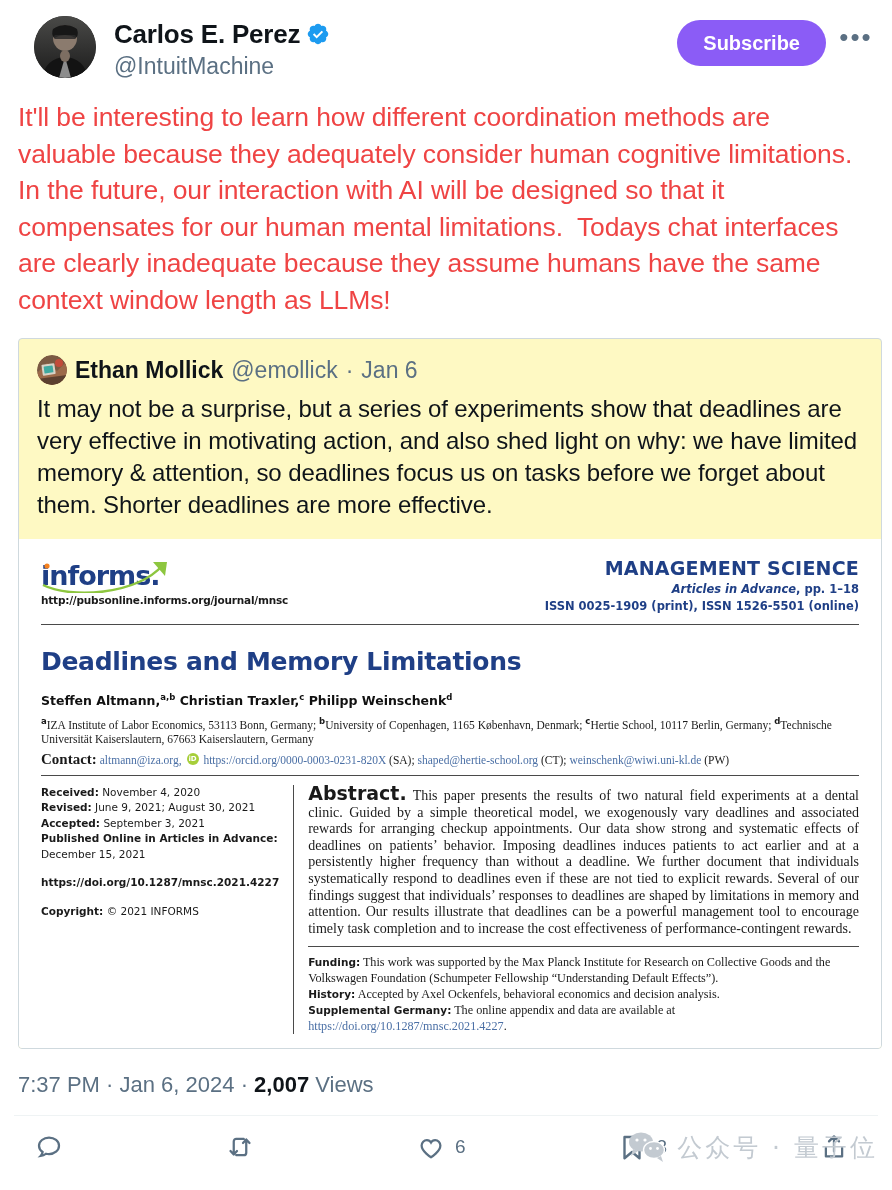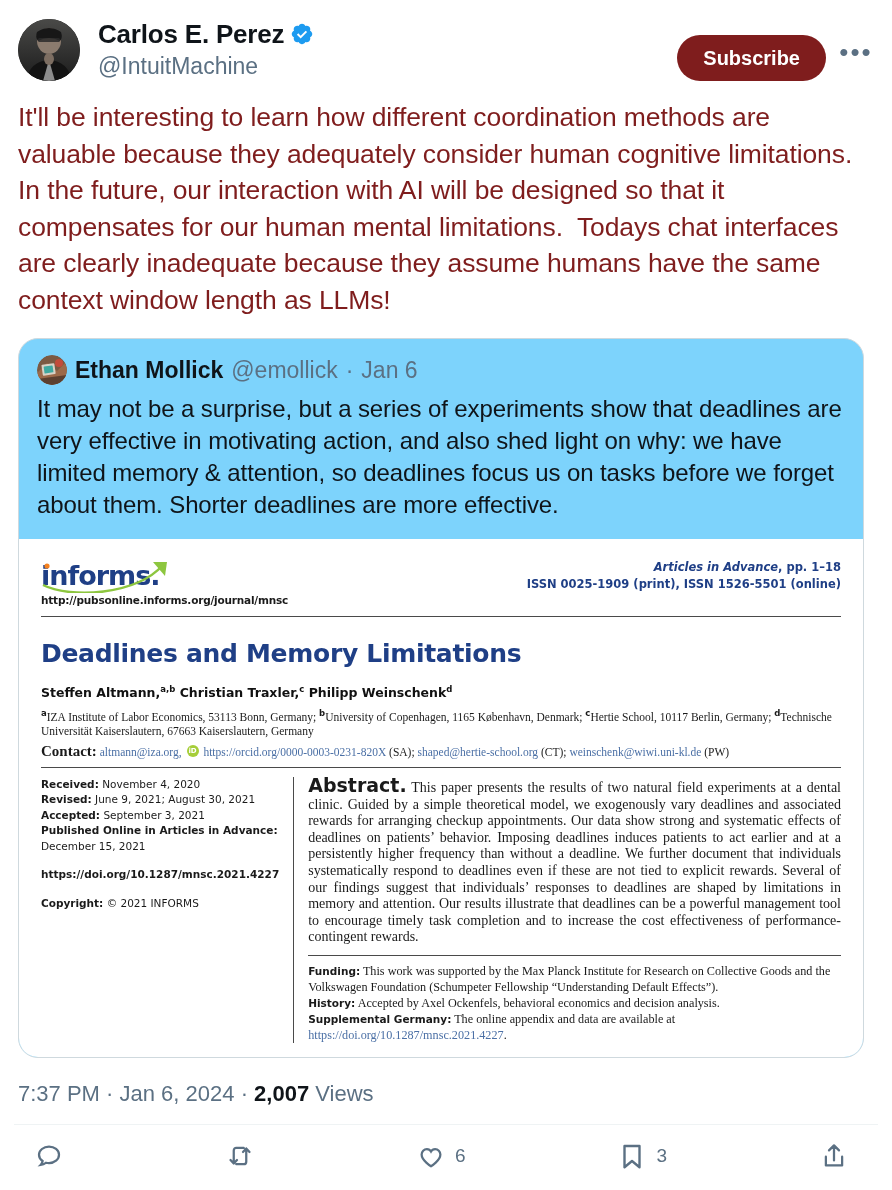--- a/index.html
+++ b/index.html
@@ -17,23 +17,24 @@
     height: 1190px;
     position: relative;
     box-sizing: border-box;
     background: #ffffff;
     overflow: hidden;
   }
 
   
   .tweet-header {
     display: flex;
-    align-items: flex-end;
+    align-items: flex-start;
     padding: 16px 18px 0 18px;
     box-sizing: border-box;
+    margin-left: 16px;
   }
   .avatar {
     width: 62px;
     height: 62px;
     border-radius: 50%;
     flex: 0 0 62px;
     overflow: hidden;
     background: #2b2b2b;
     position: relative;
   }
@@ -68,21 +69,21 @@
     color: #5b7083;
     margin-top: 1px;
   }
   .header-actions {
     display: flex;
     align-items: center;
     gap: 12px;
     padding-top: 4px;
   }
   .subscribe-btn {
-    background: #7f1d1d;
+    background: #8b5cf6;
     color: #ffffff;
     border: none;
     border-radius: 999px;
     font-family: "Liberation Sans", sans-serif;
     font-size: 20px;
     font-weight: bold;
     padding: 12px 26px;
     cursor: pointer;
     line-height: 22px;
   }
@@ -100,32 +101,32 @@
     letter-spacing: 2px;
     padding-bottom: 12px;
     box-sizing: border-box;
   }
 
   
   .tweet-text {
     padding: 18px 18px 0 18px;
     font-size: 26.5px;
     line-height: 36.5px;
-    color: #7f1d1d;
+    color: #ef4444;
     letter-spacing: -0.1px;
     white-space: pre-wrap;
   }
 
   
   .quote-card {
-    margin: 20px 28px 0 18px;
+    margin: 20px 10px 0 18px;
     border: 1px solid #cfd9de;
-    border-radius: 20px;
+    border-radius: 4px;
     overflow: hidden;
-    background: #7dd3fc;
+    background: #fef9c3;
   }
   .quote-header {
     display: flex;
     align-items: center;
     gap: 8px;
     padding: 16px 18px 0 18px;
     flex-wrap: nowrap;
   }
   .quote-avatar {
     width: 30px;
@@ -465,20 +466,21 @@
             <svg class="informs-arrow" viewBox="0 0 150 34" xmlns="http://www.w3.org/2000/svg">
               <path d="M2 26 C30 40 95 36 122 6" stroke="#8dc63f" stroke-width="2.4" fill="none"></path>
               <path d="M112 3 L126 3 L124 17 Z" fill="#8dc63f"></path>
               <circle cx="6" cy="7" r="2.6" fill="#f58220"></circle>
             </svg>
             <span>informs</span><span>.</span>
           </div>
           <div class="informs-url">http://pubsonline.informs.org/journal/mnsc</div>
         </div>
         <div class="journal-block">
+          <div class="journal-title">MANAGEMENT SCIENCE</div>
           <div class="journal-sub"><i>Articles in Advance</i><span>, pp. 1–18</span></div>
           <div class="journal-issn">ISSN 0025-1909 (print), ISSN 1526-5501 (online)</div>
         </div>
       </div>
 
       <hr class="paper-rule">
 
       <div class="paper-title">Deadlines and Memory Limitations</div>
       <div class="paper-authors">Steffen Altmann,<sup>a,b</sup> Christian Traxler,<sup>c</sup> Philipp Weinschenk<sup>d</sup></div>
       <div class="paper-affil"><sup>a</sup>IZA Institute of Labor Economics, 53113 Bonn, Germany; <sup>b</sup>University of Copenhagen, 1165 København, Denmark; <sup>c</sup>Hertie School, 10117 Berlin, Germany; <sup>d</sup>Technische Universität Kaiserslautern, 67663 Kaiserslautern, Germany</div>
@@ -569,15 +571,28 @@
     </div>
     <div class="spacer-a"></div>
 
     <div class="action">
       <svg width="30" height="30" viewBox="0 0 24 24">
         <path fill="none" stroke="#5b7083" stroke-width="1.8" stroke-linecap="round" stroke-linejoin="round" d="M12 3.5v12M12 3.5l-4 4M12 3.5l4 4M5.5 12.5v7h13v-7"></path>
       </svg>
       <span class="action-count"></span>
     </div>
 
+    <div class="watermark">
+      <svg width="40" height="34" viewBox="0 0 40 34">
+        <ellipse cx="14" cy="11" rx="12" ry="9.5" fill="#c3cad1"></ellipse>
+        <path d="M6 18 L4 25 L11 20 Z" fill="#c3cad1"></path>
+        <circle cx="10" cy="9" r="1.6" fill="#ffffff"></circle>
+        <circle cx="18" cy="9" r="1.6" fill="#ffffff"></circle>
+        <ellipse cx="27" cy="19" rx="10.5" ry="8.5" fill="#c3cad1" stroke="#ffffff" stroke-width="1.4"></ellipse>
+        <path d="M34 25 L36 31 L30 27 Z" fill="#c3cad1"></path>
+        <circle cx="23.5" cy="17.5" r="1.4" fill="#ffffff"></circle>
+        <circle cx="30.5" cy="17.5" r="1.4" fill="#ffffff"></circle>
+      </svg>
+      <span class="watermark-text">公众号 · 量子位</span>
+    </div>
   </div>
 
 </div>
 
 </body></html>

